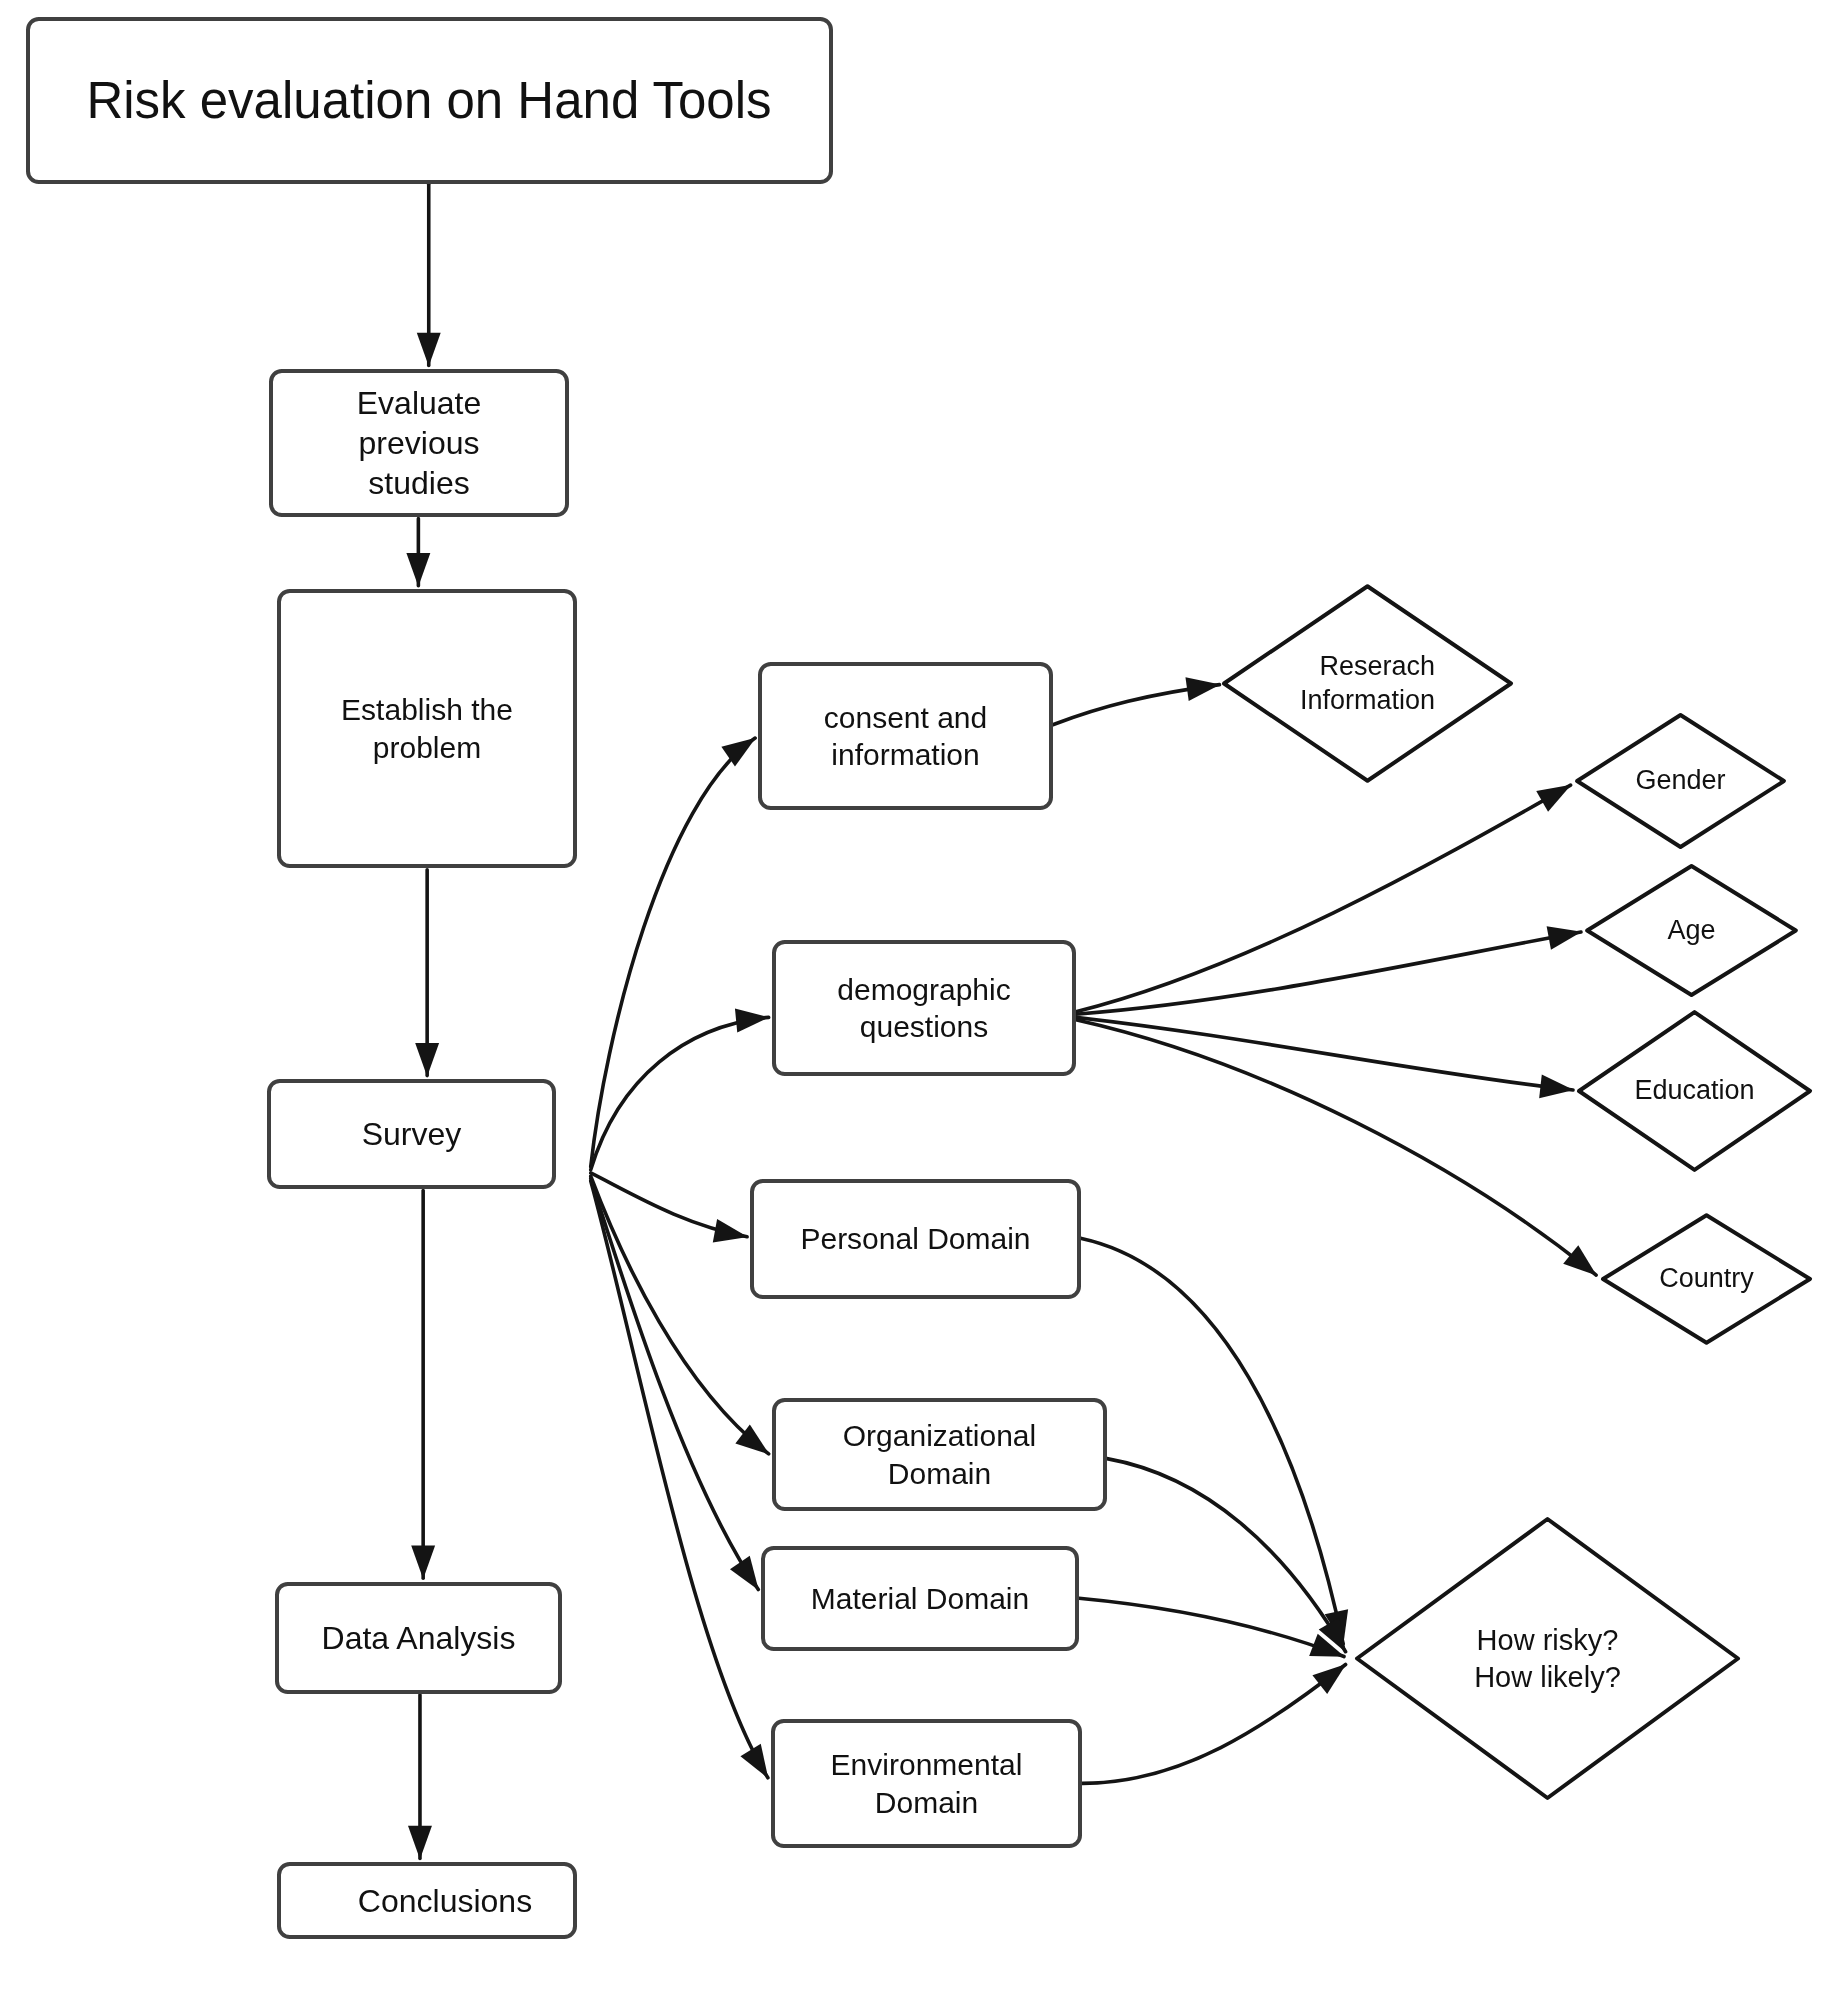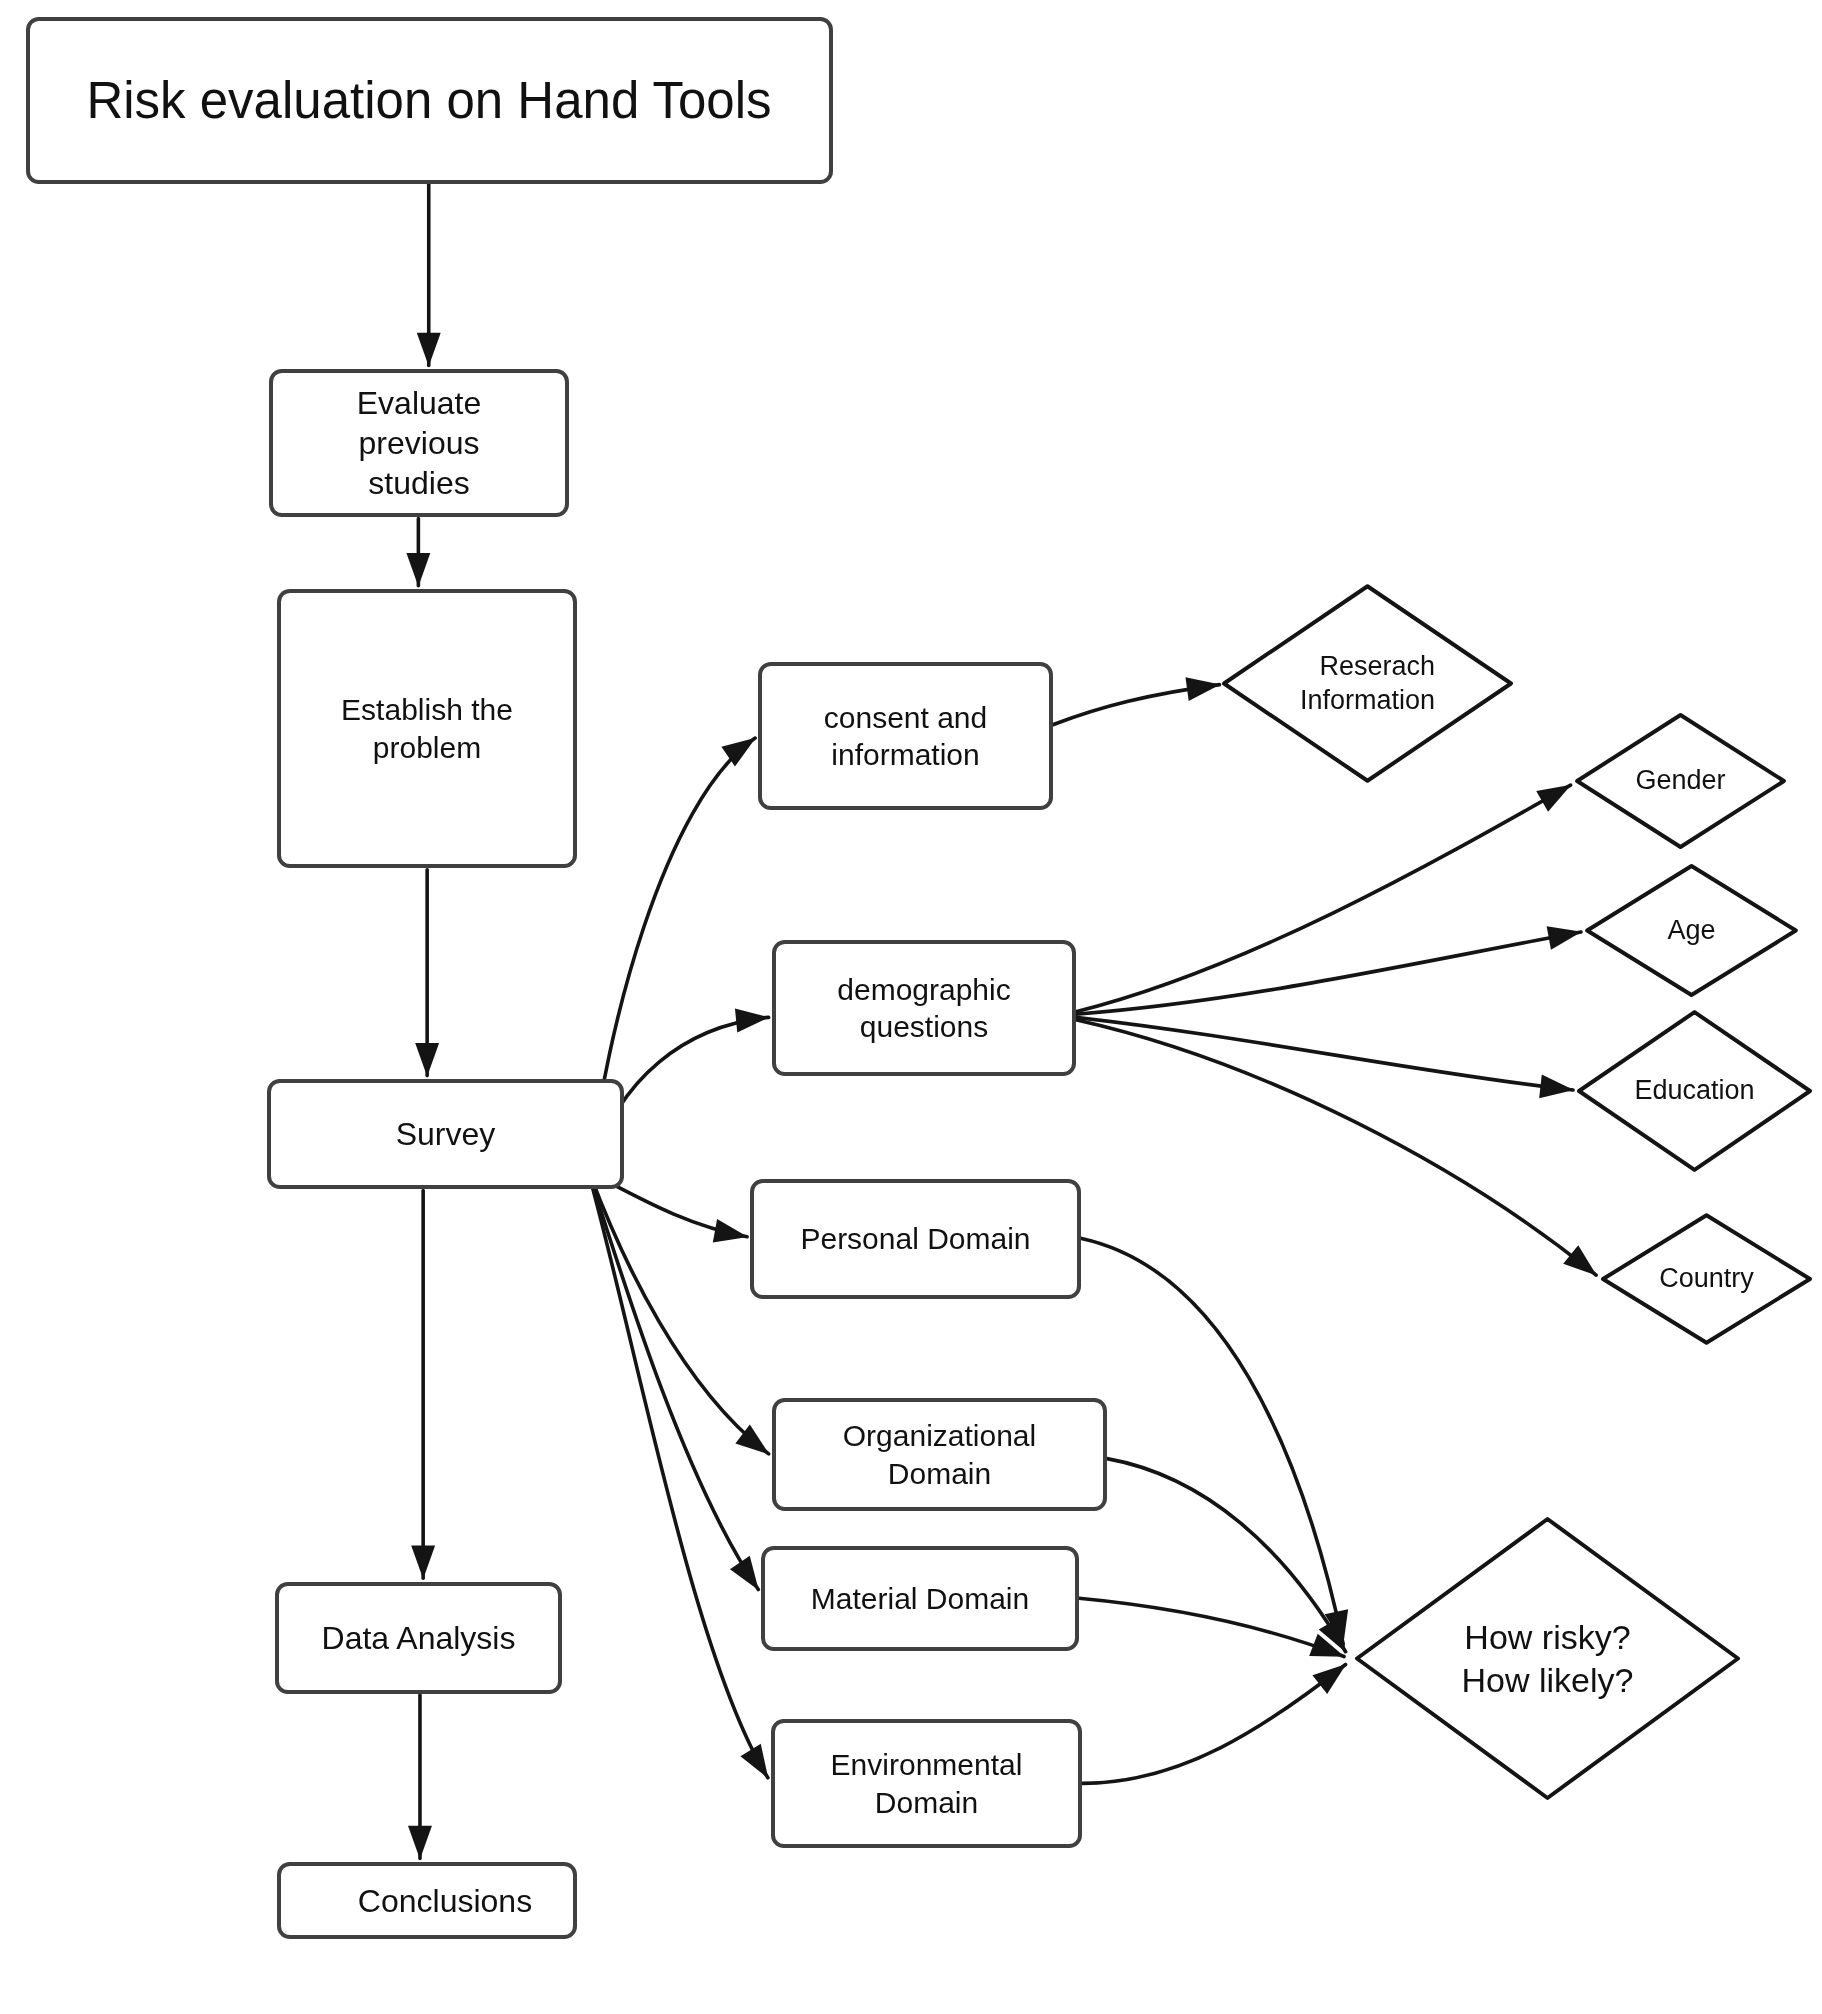--- a/index.html
+++ b/index.html
@@ -51,21 +51,21 @@
     left:0;top:0;
     width:100%;height:100%;
   }
   .diamond .label{
     position:relative;
     z-index:2;
   }
   .fs64{font-size:51px;}
   .fs40{font-size:32px;}
   .fs38{font-size:30px;}
-  .fs36{font-size:34px;}
+  .fs36{font-size:29px;}
   .fs34{font-size:27px;text-align:right;}
 </style>
 </head>
 <body>
 
 <div id="canvas">
 
   <svg id="edges" viewBox="0 0 2284 2524">
     <defs>
       <marker id="arrow" markerUnits="userSpaceOnUse" markerWidth="46" markerHeight="34" refX="43" refY="17" orient="auto">
@@ -109,21 +109,21 @@
     <div class="label fs40">Evaluate
 previous
 studies</div>
   </div>
 
   <div class="node" style="left:277px;top:589px;width:300px;height:279px;">
     <div class="label fs38">Establish the
 problem</div>
   </div>
 
-  <div class="node" style="left:267px;top:1079px;width:357px;height:110px;">
+  <div class="node" style="left:267px;top:1079px;width:289px;height:110px;">
     <div class="label fs40">Survey</div>
   </div>
 
   <div class="node" style="left:275px;top:1582px;width:287px;height:112px;">
     <div class="label fs40">Data Analysis</div>
   </div>
 
   <div class="node" style="left:277px;top:1862px;width:300px;height:77px;padding-left:36px;">
     <div class="label fs40">Conclusions</div>
   </div>

